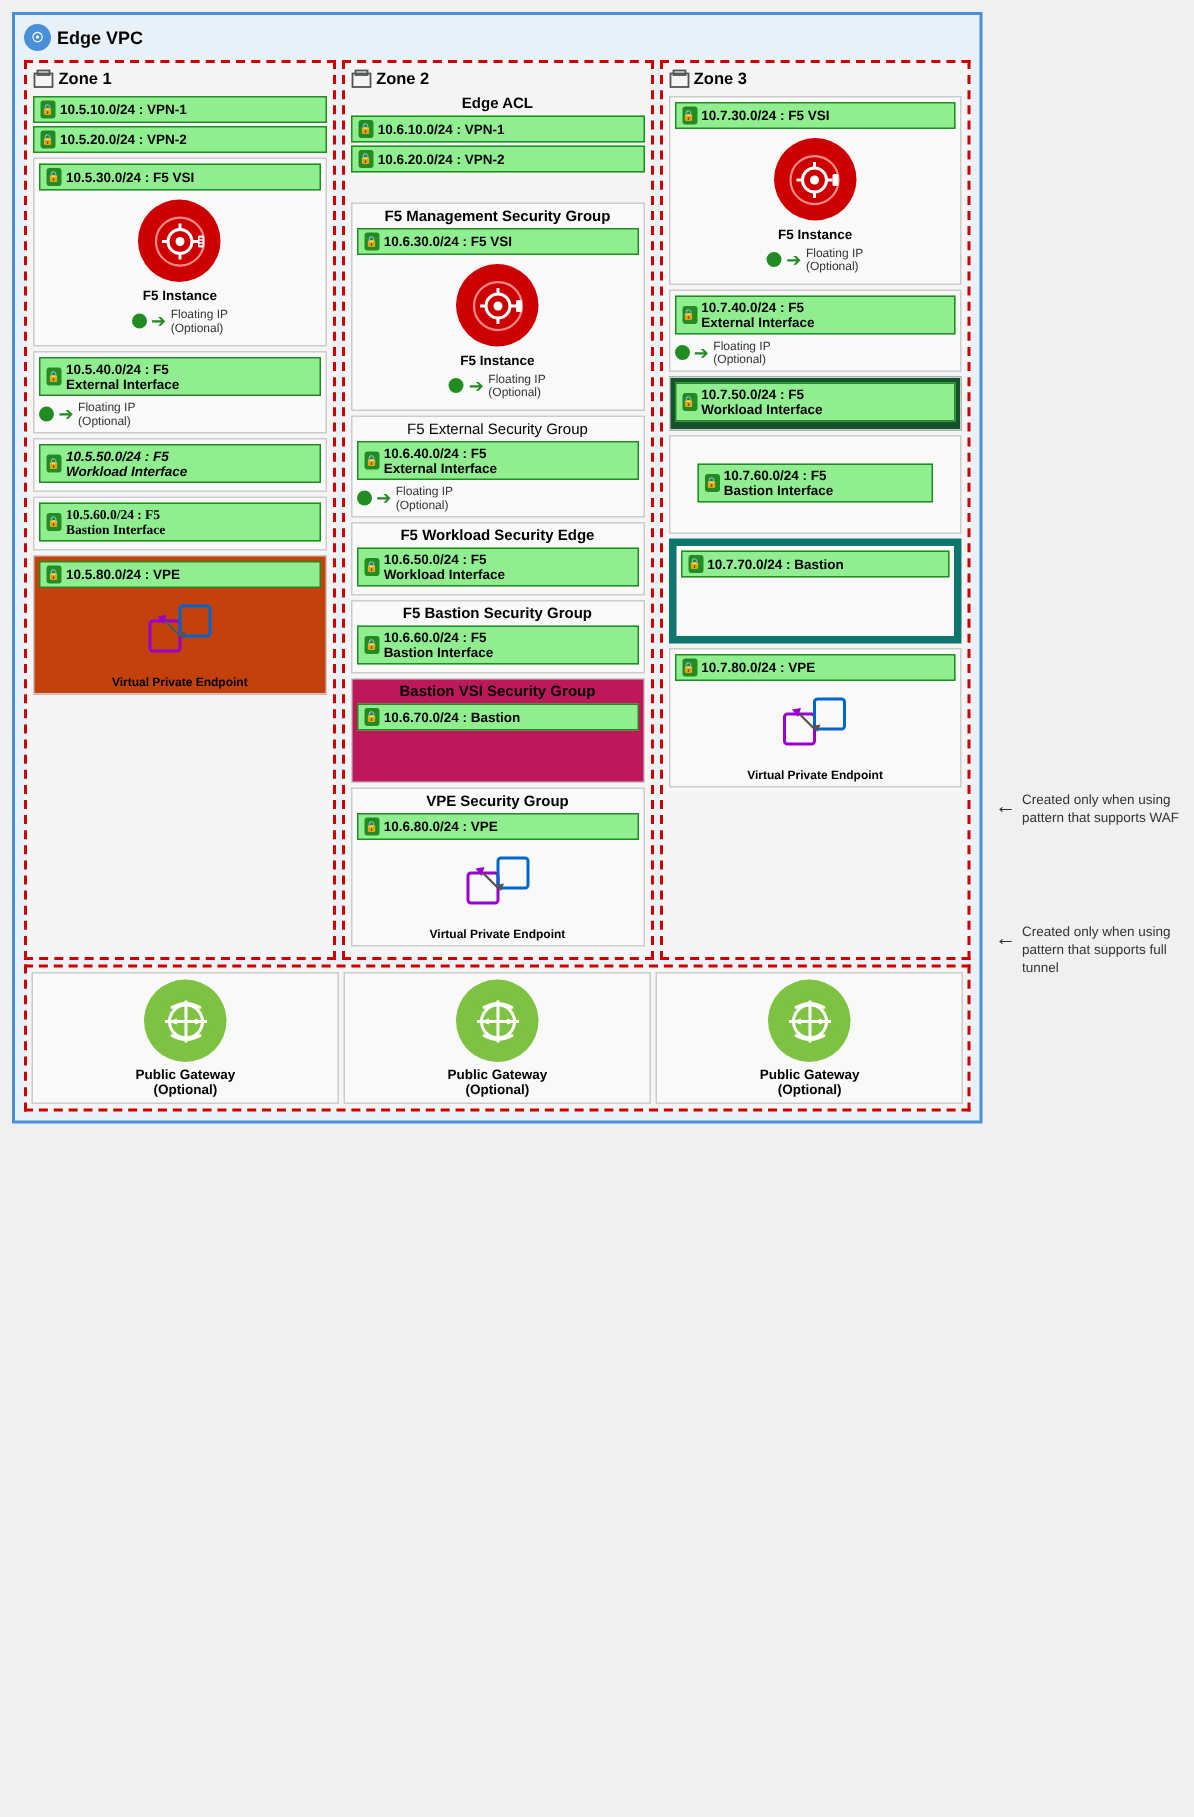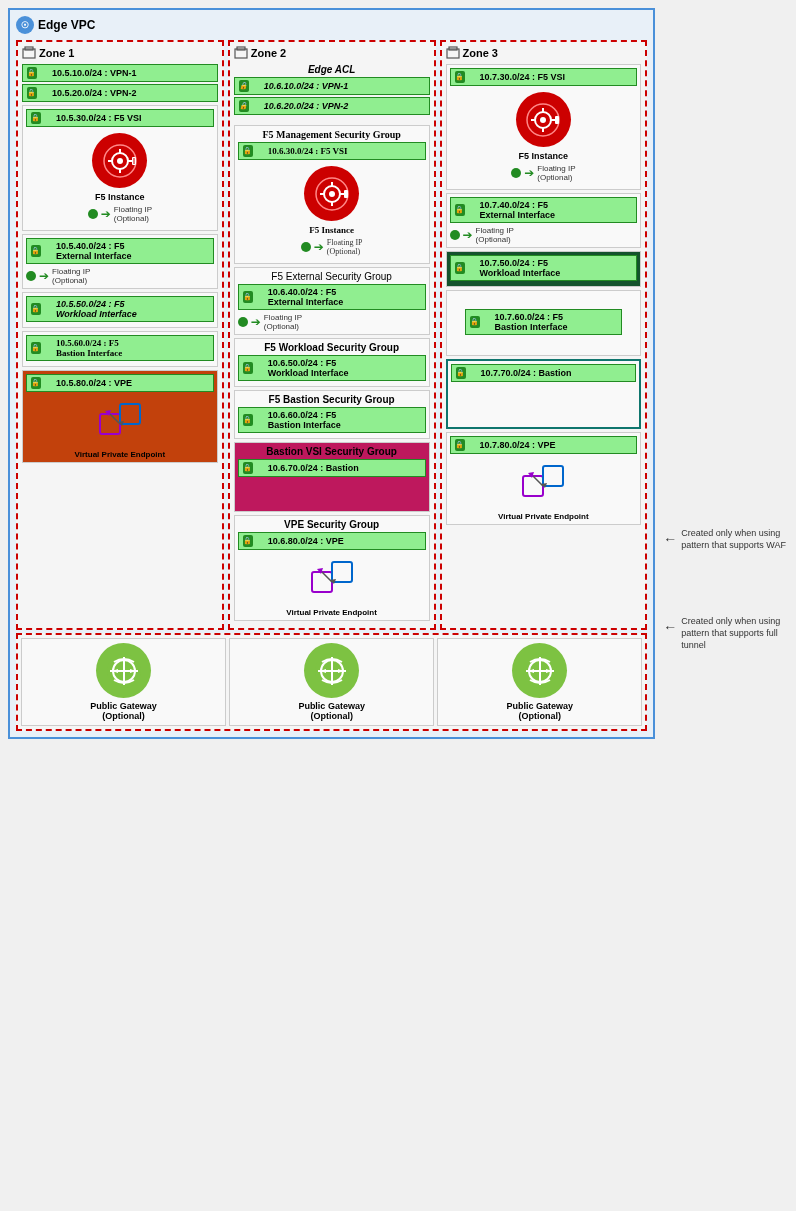--- a/index.html
+++ b/index.html
@@ -52,21 +52,21 @@
       margin-bottom: 4px;
       display: flex;
       align-items: center;
       gap: 3px;
     }
 
     
     .subnet-item {
       display: flex;
       align-items: center;
-      gap: 15px;
+      gap: 3px;
       background: #90ee90;
       border: 1px solid #228b22;
       padding: 2px 4px;
       margin-bottom: 2px;
       font-size: 9px;
       font-weight: bold;
     }
 
     .lock-icon {
       width: 10px;
@@ -275,33 +275,33 @@
 
       <div class="zone">
         <div class="zone-title">
           <svg width="14" height="14" viewBox="0 0 14 14">
             <rect x="1" y="3" width="12" height="9" fill="none" stroke="#555" stroke-width="1.2"></rect>
             <rect x="3" y="1" width="8" height="3" fill="none" stroke="#555" stroke-width="1.2"></rect>
           </svg>
           <span>Zone 2</span>
         </div>
 
-        <div style="margin-bottom:10px;font-style:italic;">
+        <div style="margin-bottom:20px;">
           <div style="text-align:center; font-weight:bold; font-size:10px; margin-bottom:2px;">Edge ACL</div>
           <div class="subnet-item">
             <div class="lock-icon">🔒</div>
             <span>10.6.10.0/24 : VPN-1</span>
           </div>
           <div class="subnet-item">
             <div class="lock-icon">🔒</div>
             <span>10.6.20.0/24 : VPN-2</span>
           </div>
         </div>
 
-        <div style="border:1px solid #ccc; background:#f9f9f9; margin-bottom:3px; padding:3px;font-family:Liberation Serif, serif;">
+        <div style="border:1px solid #ccc; background:#f9f9f9; margin-bottom:3px; padding:3px;">
           <div style="text-align:center; font-weight:bold; font-size:10px; margin-bottom:2px;">F5 Management Security Group</div>
           <div class="subnet-item">
             <div class="lock-icon">🔒</div>
             <span>10.6.30.0/24 : F5 VSI</span>
           </div>
           <div class="f5-instance-box">
             <div class="f5-circle">
               <svg width="36" height="36" viewBox="0 0 36 36">
                 <circle cx="18" cy="18" r="16" fill="#cc0000" stroke="#ff8888" stroke-width="1.5"></circle>
                 <circle cx="18" cy="18" r="8" fill="none" stroke="white" stroke-width="2"></circle>
@@ -330,21 +330,21 @@
 External Interface</span>
           </div>
           <div class="floating-ip">
             <div class="green-dot"></div>
             <span class="arrow-right">➔</span>
             <span style="font-size:8px; color:#333;">Floating IP<br>(Optional)</span>
           </div>
         </div>
 
         <div style="border:1px solid #ccc; background:#f9f9f9; margin-bottom:3px; padding:3px;">
-          <div style="text-align:center; font-weight:bold; font-size:10px; margin-bottom:2px;">F5 Workload Security Group</div>
+          <div style="text-align:center; font-weight:bold; font-size:10px; margin-bottom:2px;">F5 Workload Security Edge</div>
           <div class="subnet-item">
             <div class="lock-icon">🔒</div>
             <span style="white-space:pre-line;">10.6.50.0/24 : F5
 Workload Interface</span>
           </div>
         </div>
 
         <div style="border:1px solid #ccc; background:#f9f9f9; margin-bottom:3px; padding:3px;">
           <div style="text-align:center; font-weight:bold; font-size:10px; margin-bottom:2px;">F5 Bastion Security Group</div>
           <div class="subnet-item">
@@ -441,21 +441,21 @@
         </div>
 
         <div style="border:1px solid #ccc; background:#f9f9f9; margin-bottom:3px; padding:18px;">
           <div class="subnet-item">
             <div class="lock-icon">🔒</div>
             <span style="white-space:pre-line;">10.7.60.0/24 : F5
 Bastion Interface</span>
           </div>
         </div>
 
-        <div style="border:2px solid #0f766e; background:#f9f9f9; margin-bottom:3px; padding:3px; min-height:70px;">
+        <div style="border:5px solid #0f766e; background:#f9f9f9; margin-bottom:3px; padding:3px; min-height:70px;">
           <div class="subnet-item">
             <div class="lock-icon">🔒</div>
             <span>10.7.70.0/24 : Bastion</span>
           </div>
         </div>
 
         <div style="border:1px solid #ccc; background:#f9f9f9; margin-bottom:3px; padding:3px;">
           <div class="subnet-item">
             <div class="lock-icon">🔒</div>
             <span>10.7.80.0/24 : VPE</span>

